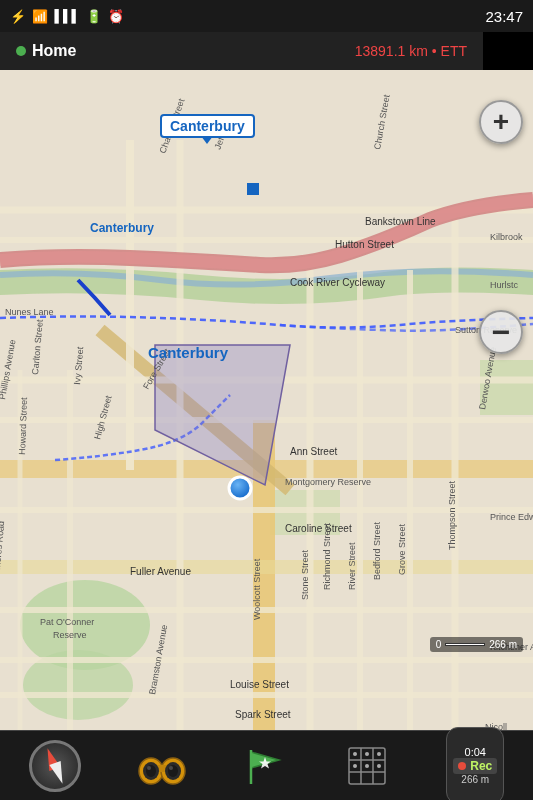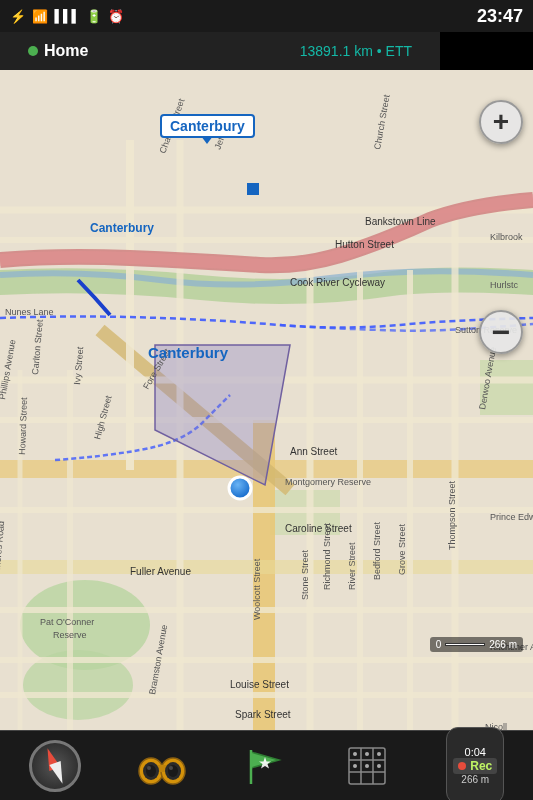--- a/index.html
+++ b/index.html
@@ -20,39 +20,39 @@
       display: flex;
       align-items: center;
       justify-content: space-between;
       padding: 0 10px;
       position: absolute;
       top: 0; left: 0;
       z-index: 100;
     }
     .status-left { display: flex; align-items: center; gap: 6px; }
     .status-right { display: flex; align-items: center; gap: 6px; }
-    .status-time { color: white; font-size: 18px; font-weight: bold; }
+    .status-time { color: white; font-size: 15px; font-weight: normal; }
     .status-icon { color: white; font-size: 13px; }
 
     
     #top-bar {
-      width: 440px;
+      width: 483px;
       height: 38px;
       background: #222;
       display: flex;
       align-items: center;
       justify-content: space-between;
-      padding: 0 28px;
+      padding: 0 16px;
       position: absolute;
       top: 32px; left: 0;
       z-index: 100;
     }
     .top-bar-home { color: white; font-size: 16px; display: flex; align-items: center; gap: 6px; }
     .home-dot { width: 10px; height: 10px; background: #4caf50; border-radius: 50%; }
-    .top-bar-info { color: #14b8a6; font-size: 14px; }
+    .top-bar-info { color: #ef4444; font-size: 14px; }
 
     
     #map-area {
       position: absolute;
       top: 70px;
       left: 0;
       width: 533px;
       height: 660px;
       overflow: hidden;
       background: #e8e0d0;

